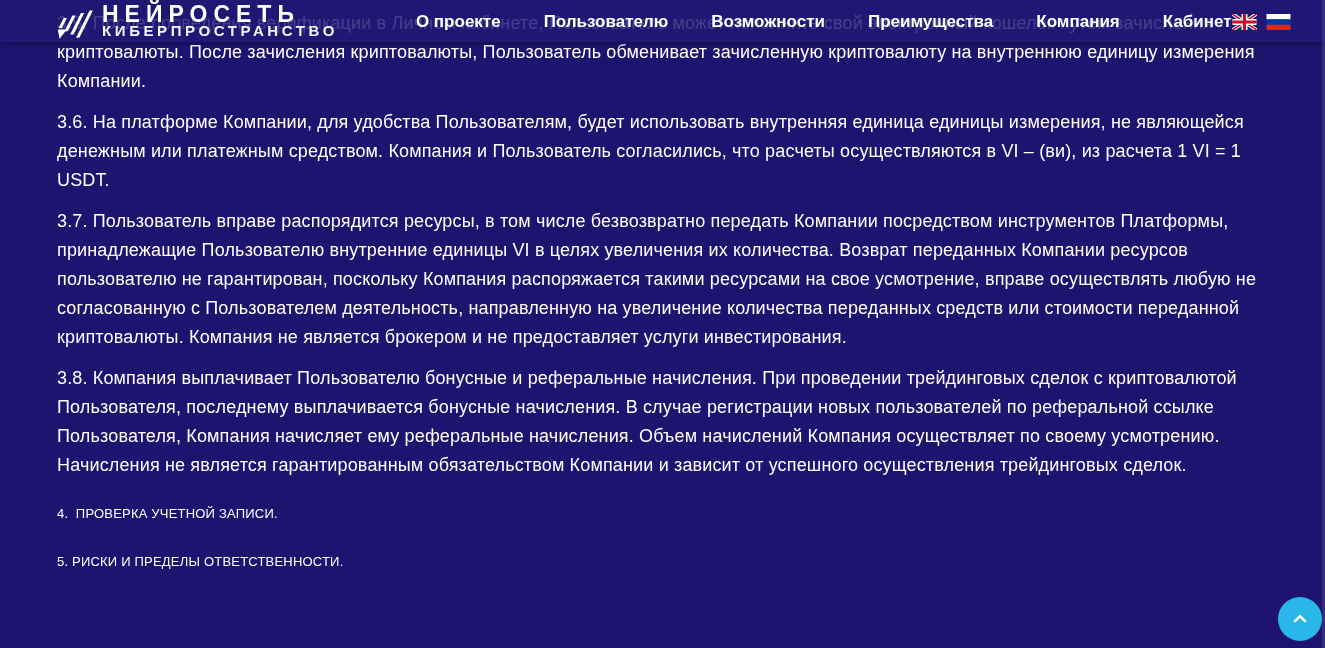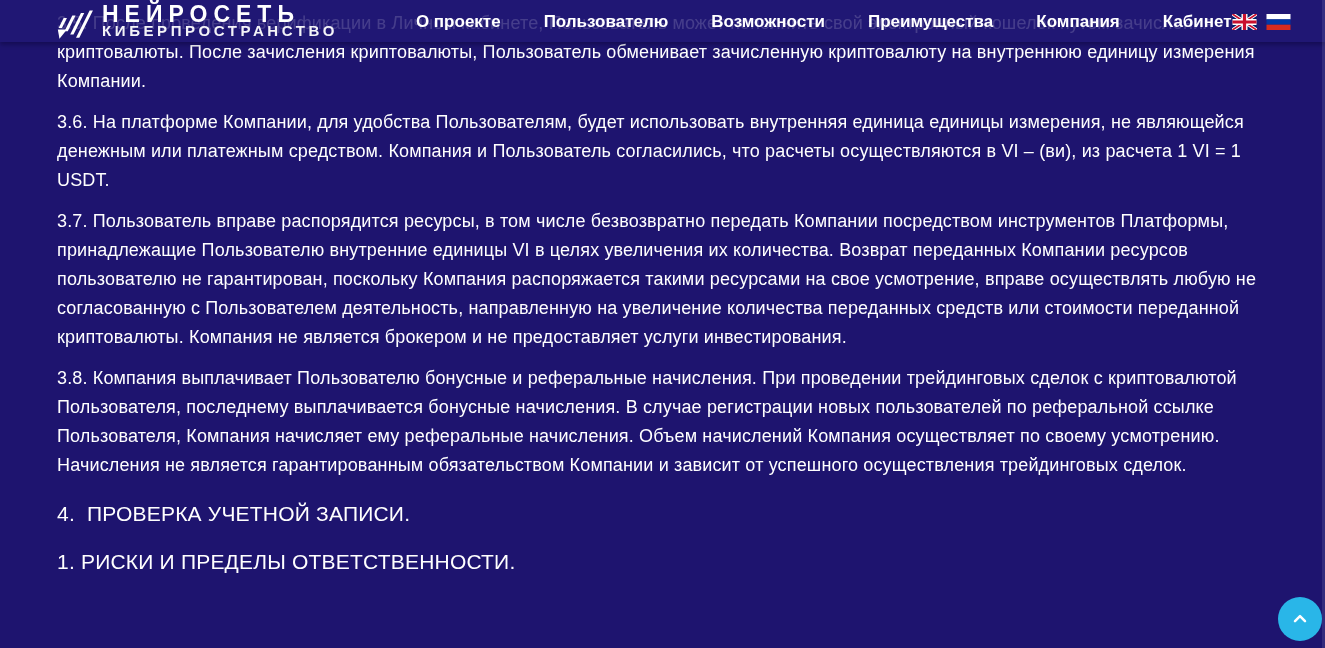--- a/index.html
+++ b/index.html
@@ -18,21 +18,21 @@
     z-index:1;
   }
   .content p {
     font-size:18px;
     line-height:29px;
     letter-spacing:0.15px;
     margin:0 0 12px 0;
     font-weight:400;
   }
   .content h2 {
-    font-size:21px;
+    font-size:13px;
     line-height:29px;
     font-weight:500;
     letter-spacing:0.2px;
     margin:19px 0 14px 0;
     white-space:pre-wrap;
   }
 
   
   .site-header {
     position:absolute; top:0; left:0; right:0;
@@ -81,21 +81,21 @@
 </style>
 </head>
 <body>
 
 <main class="content">
   <p>3.5. После проведения верификации в Личном кабинете, Пользователь может пополнить свой электронный кошелек путем зачисления криптовалюты. После зачисления криптовалюты, Пользователь обменивает зачисленную криптовалюту на внутреннюю единицу измерения Компании.</p>
   <p>3.6. На платформе Компании, для удобства Пользователям, будет использовать внутренняя единица единицы измерения, не являющейся денежным или платежным средством. Компания и Пользователь согласились, что расчеты осуществляются в VI – (ви), из расчета 1 VI = 1 USDT.</p>
   <p>3.7. Пользователь вправе распорядится ресурсы, в том числе безвозвратно передать Компании посредством инструментов Платформы, принадлежащие Пользователю внутренние единицы VI в целях увеличения их количества. Возврат переданных Компании ресурсов пользователю не гарантирован, поскольку Компания распоряжается такими ресурсами на свое усмотрение, вправе осуществлять любую не согласованную с Пользователем деятельность, направленную на увеличение количества переданных средств или стоимости переданной криптовалюты. Компания не является брокером и не предоставляет услуги инвестирования.</p>
   <p>3.8. Компания выплачивает Пользователю бонусные и реферальные начисления. При проведении трейдинговых сделок с криптовалютой Пользователя, последнему выплачивается бонусные начисления. В случае регистрации новых пользователей по реферальной ссылке Пользователя, Компания начисляет ему реферальные начисления. Объем начислений Компания осуществляет по своему усмотрению. Начисления не является гарантированным обязательством Компании и зависит от успешного осуществления трейдинговых сделок.</p>
   <h2>4.&nbsp; ПРОВЕРКА УЧЕТНОЙ ЗАПИСИ.</h2>
-  <h2>1. РИСКИ И ПРЕДЕЛЫ ОТВЕТСТВЕННОСТИ.</h2>
+  <h2>5. РИСКИ И ПРЕДЕЛЫ ОТВЕТСТВЕННОСТИ.</h2>
 </main>
 
 <header class="site-header">
   <div class="logo">
     <svg class="logo-icon" viewBox="0 0 46 44" xmlns="http://www.w3.org/2000/svg" aria-hidden="true">
       <polygon points="2,28 8,16 12,16 6,28" fill="#fff"></polygon>
       <polygon points="9,32 18.5,13 22.5,13 13,32" fill="#fff"></polygon>
       <polygon points="16,36 29,10 33,10 20,36" fill="#fff"></polygon>
       <polygon points="23,40 39.5,7 43.5,7 27,40" fill="#fff"></polygon>
       <polygon points="1,30 12,30 3,41" fill="#fff"></polygon>

